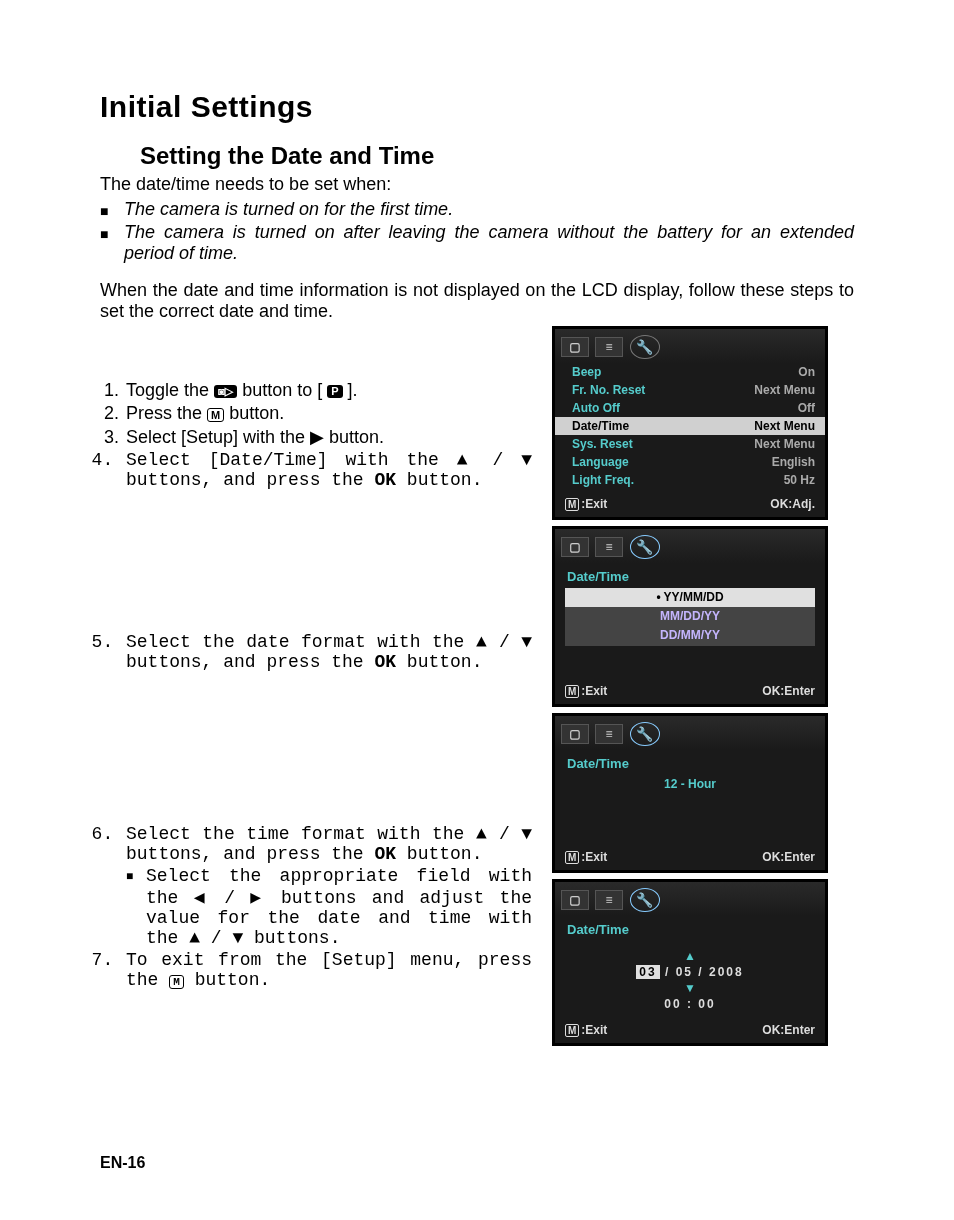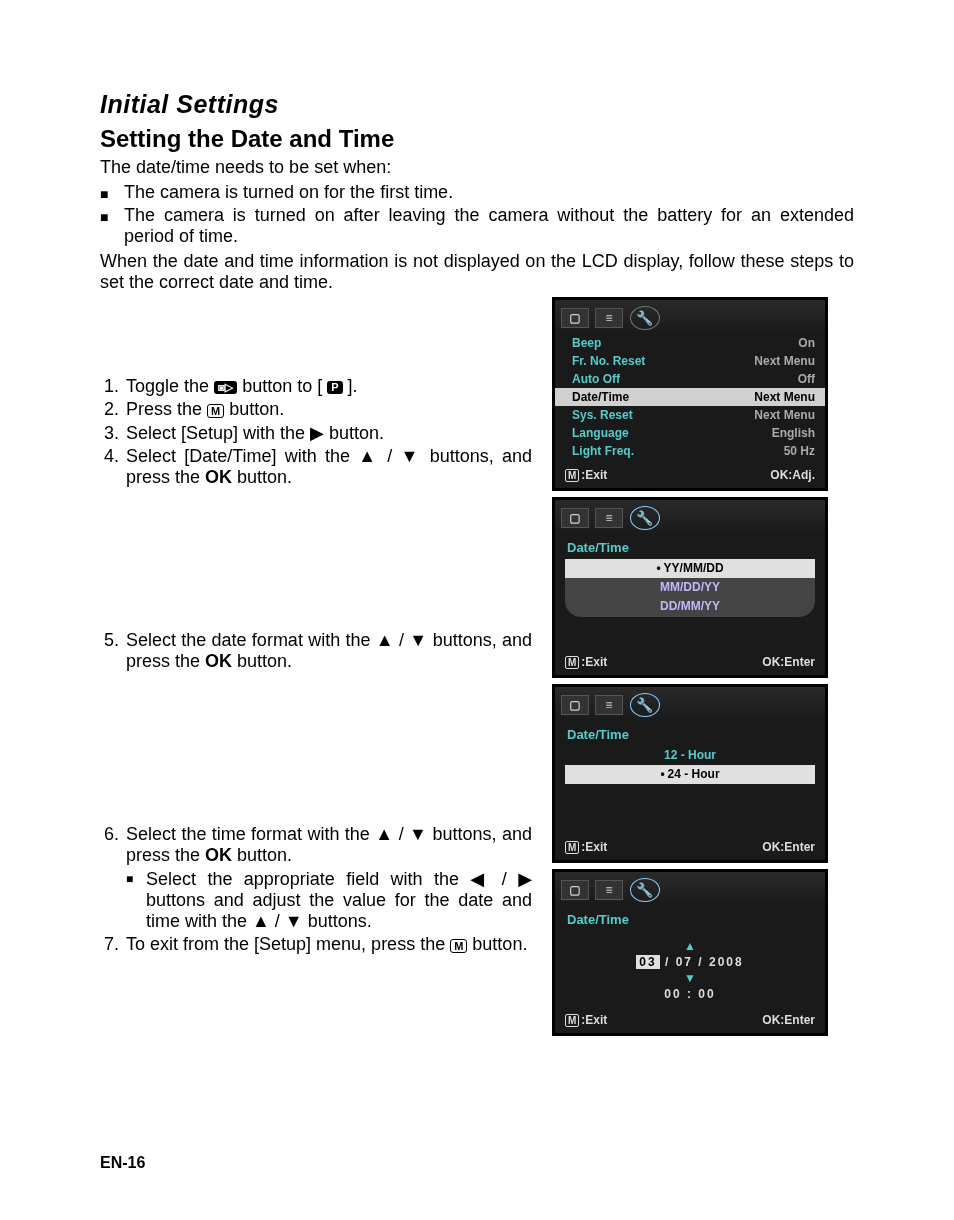--- a/index.html
+++ b/index.html
@@ -7,41 +7,41 @@
       font-family: Arial, sans-serif;
       width: 954px;
       height: 1220px;
       padding: 90px 100px 40px 100px;
       background: #fff;
       color: #000;
       font-size: 18px;
       position: relative;
     }
     h1 {
-      font-size: 25px;
+      font-size: 30px;
       font-weight: 900;
       letter-spacing: 0.5px;
-      margin-bottom: 6px;
+      margin-bottom: 18px;
       font-family: "Arial Black", Arial, sans-serif;
-      font-style: italic;
     }
     h2 {
       font-size: 24px;
       font-weight: 900;
       margin-bottom: 4px;
       font-family: "Arial Black", Arial, sans-serif;
+      margin-left: 40px;
     }
     .intro { margin-bottom: 4px; }
-    ul.squares { list-style: none; padding-left: 24px; margin-bottom: 4px; }
+    ul.squares { list-style: none; padding-left: 24px; margin-bottom: 16px; font-style: italic; }
     ul.squares > li::before { content: "■"; position: absolute; margin-left: -24px; font-size: 14px; top: 4px; }
     ul.squares > li { position: relative; margin-bottom: 2px; text-align: justify; }
     .justify { text-align: justify; }
     ol.steps { list-style: decimal; padding-left: 24px; }
     ol.steps > li { margin-bottom: 2px; padding-left: 2px; }
-    ol.steps > li.j { text-align: justify; }
+    ol.steps > li.j { text-align: justify; font-family: Liberation Mono, monospace; }
     .left-col { width: 432px; }
     .content-row { display: flex; gap: 20px; align-items: center; }
     .icon-inline {
       display: inline-block;
       background: #000;
       color: #fff;
       border-radius: 3px;
       font-size: 11px;
       padding: 1px 4px;
       vertical-align: middle;
@@ -103,21 +103,21 @@
     .setup-row.sel .setup-label, .setup-row.sel .setup-val { color: #000; }
     .lcd-footer {
       display: flex; justify-content: space-between;
       padding: 2px 10px 6px 10px;
       color: #ddd;
     }
     .lcd-footer .m-box {
       border: 1px solid #ddd; padding: 0 2px; border-radius: 2px; font-size: 10px; margin-right: 2px;
     }
     .dt-title { padding: 6px 12px 4px 12px; color: #5cc; font-weight: bold; font-size: 13px; }
-    .dt-list { margin: 0 10px 8px 10px; background: #444; border-radius: 16px; }
+    .dt-list { margin: 0 10px 8px 10px; background: #444; }
     .dt-item { text-align: center; line-height: 1.6; color: #c4b5fd; }
     .dt-item.sel { background: #e0e0e0; color: #000; }
     .dt-item .dot::before { content: "•"; margin-right: 3px; }
     .dt-edit { text-align: center; padding: 8px 0; }
     .dt-edit .arrow { color: #5cc; font-size: 12px; }
     .dt-edit .field-sel { background: #e0e0e0; color: #000; padding: 0 3px; }
     .dt-edit-row { color: #ddd; margin: 2px 0; letter-spacing: 2px; }
     .spacer { height: 150px; }
     .spacer2 { height: 140px; }
     .sub-squares { list-style: none; padding-left: 20px; margin-top: 2px; }
@@ -237,42 +237,41 @@
       <div class="lcd-tabs">
         <div class="tab-icon">▢</div>
         <div class="tab-icon">≡</div>
         <div class="tab-icon wrench-tab">
             <div class="wrench-ellipse" style="border-color:#8cf">🔧</div>
           </div>
       </div>
       <div class="dt-title">Date/Time</div>
       <div class="dt-list" style="background:none">
         <div class="dt-item" style="color:#5cc">12 - Hour</div>
-        <div class="dt-item sel"><span class="dot"></span><span>24 - Hour</span></div>
       </div>
       <div style="height:46px"></div>
       <div class="lcd-footer">
         <span><span class="m-box">M</span><span>:Exit</span></span>
         <span>OK:Enter</span>
       </div>
     </div>
 
     <div class="lcd">
       <div class="lcd-tabs">
         <div class="tab-icon">▢</div>
         <div class="tab-icon">≡</div>
         <div class="tab-icon wrench-tab">
             <div class="wrench-ellipse" style="border-color:#8cf">🔧</div>
           </div>
       </div>
       <div class="dt-title">Date/Time</div>
       <div class="dt-edit">
         <div class="arrow">▲</div>
         <div class="dt-edit-row">
-          <span class="field-sel">03</span> / <span>07</span> / <span>2008</span>
+          <span class="field-sel">03</span> / <span>05</span> / <span>2008</span>
         </div>
         <div class="arrow">▼</div>
         <div class="dt-edit-row">
           <span>00</span> : <span>00</span>
         </div>
       </div>
       <div class="lcd-footer">
         <span><span class="m-box">M</span><span>:Exit</span></span>
         <span>OK:Enter</span>
       </div>

